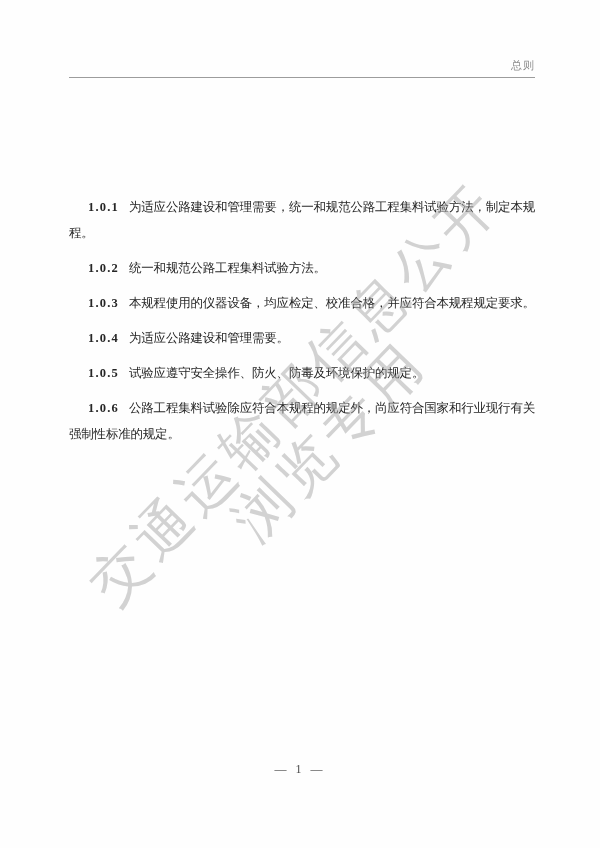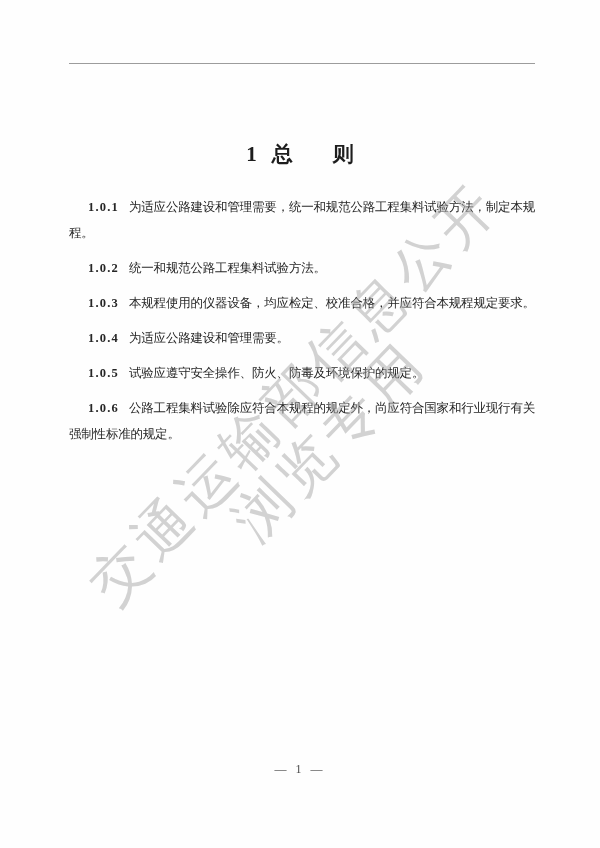--- a/index.html
+++ b/index.html
@@ -102,26 +102,24 @@
     letter-spacing: 3px;
     color: #4a4a4a;
   }
 </style>
 </head>
 <body>
 
 <div class="page">
 
   <div class="header">
+    <div class="header-title">总则</div>
     <div class="header-rule"></div>
   </div>
 
-  <div class="chapter-title">
-    <span class="ct-num">1</span><span class="ct-w1">总</span><span>则</span>
-  </div>
 
   <div class="content">
     <p class="clause">
       <span class="clause-num">1.0.1</span><span>为适应公路建设和管理需要，统一和规范公路工程集料试验方法，制定本规程。</span>
     </p>
     <p class="clause">
       <span class="clause-num">1.0.2</span><span>统一和规范公路工程集料试验方法。</span>
     </p>
     <p class="clause">
       <span class="clause-num">1.0.3</span><span>本规程使用的仪器设备，均应检定、校准合格，并应符合本规程规定要求。</span>

